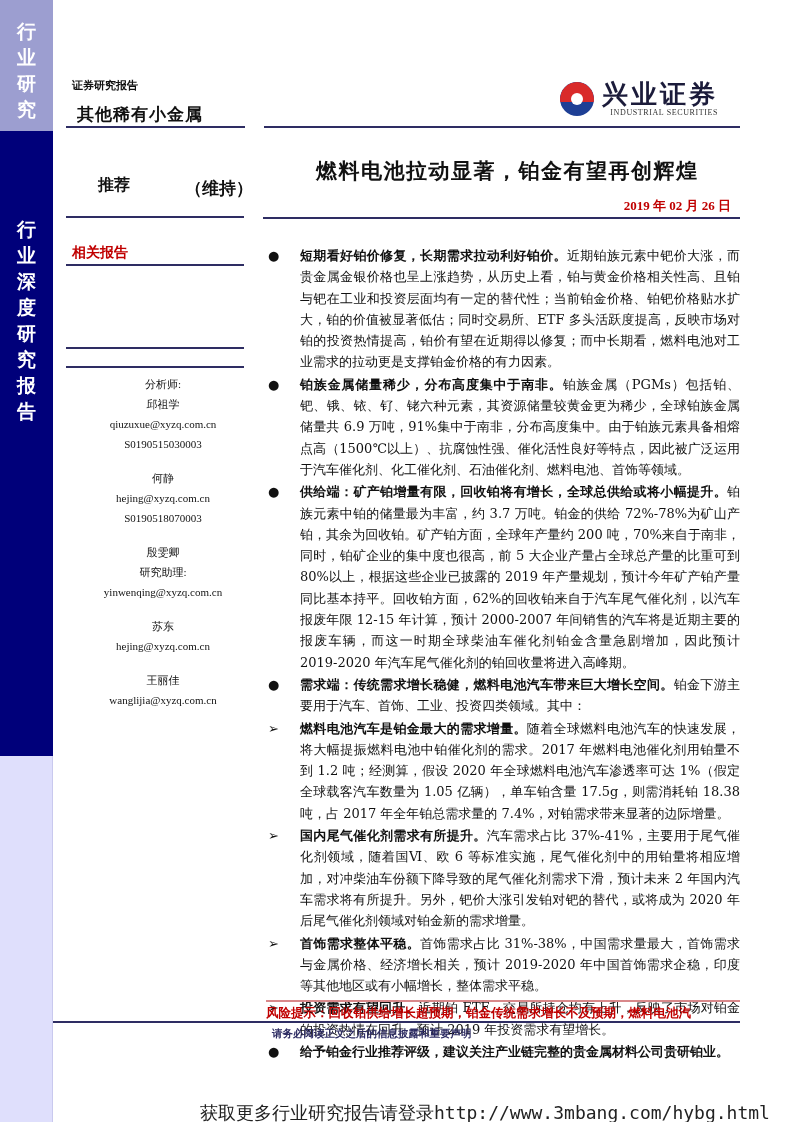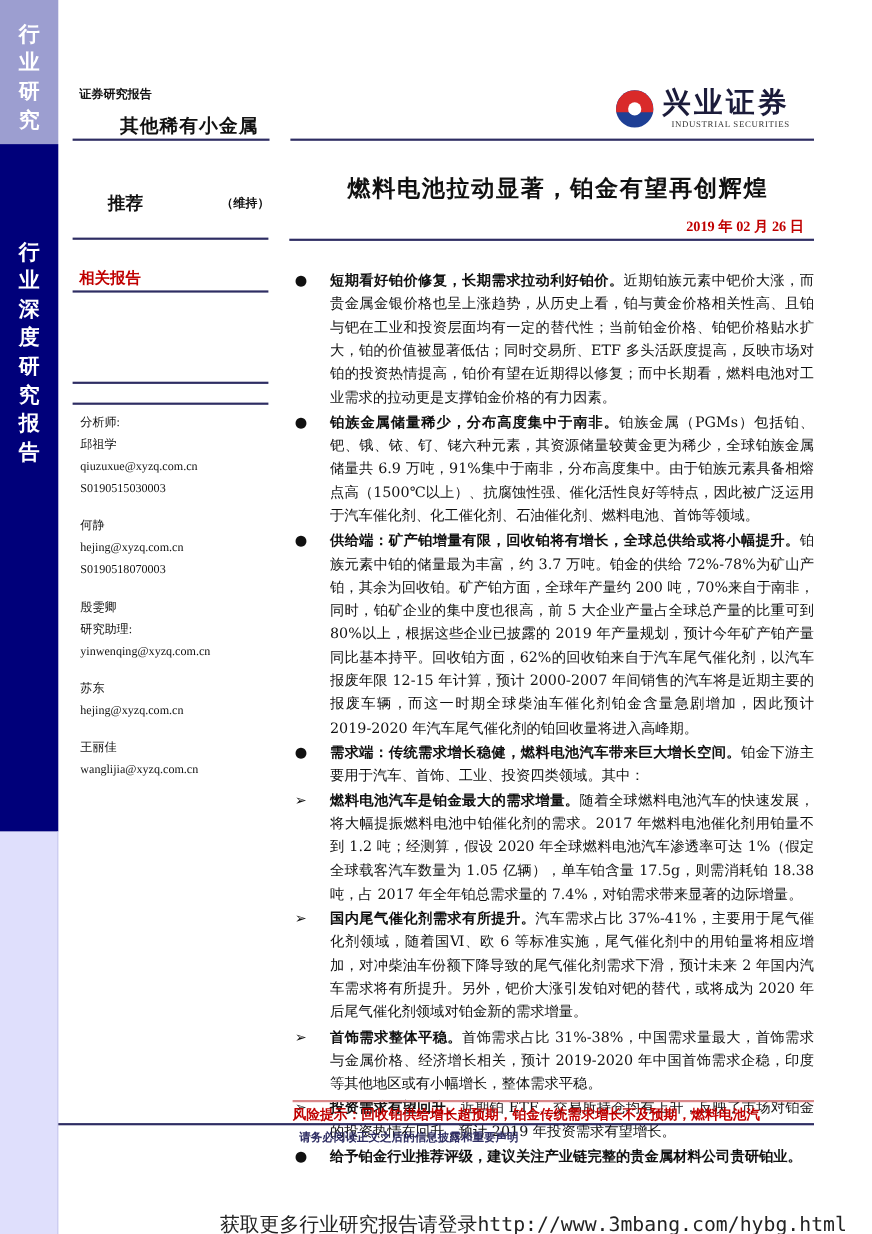--- a/index.html
+++ b/index.html
@@ -9,38 +9,38 @@
   
   .sb-top { position:absolute; left:0; top:0; width:53px; height:131px; background:#9c9ed0; }
   .sb-mid { position:absolute; left:0; top:131px; width:53px; height:625px; background:#00007a; }
   .sb-bot { position:absolute; left:0; top:756px; width:53px; height:366px; background:#dfdffc; border-right:1px solid #c9c9ee; }
   .sb-text { position:absolute; left:0; width:53px; text-align:center; color:#fff; font-weight:bold; font-size:19px; line-height:26px; font-family:"DejaVu Serif",serif; }
   .sb-text span { display:block; }
 
   .rule { position:absolute; background:#2e2d63; height:2px; }
 
   .doc-type { position:absolute; left:72px; top:78px; font-size:11px; font-weight:bold; }
-  .sector { position:absolute; left:77px; top:103px; font-size:17px; font-weight:bold; letter-spacing:1px;margin-left:32px; }
+  .sector { position:absolute; left:77px; top:103px; font-size:17px; font-weight:bold; letter-spacing:1px; }
 
   .logo { position:absolute; left:560px; top:80px; display:flex; align-items:center; }
   .logo-mark { width:34px; height:34px; border-radius:50%; position:relative; overflow:hidden; background:#1e3f95; }
   .logo-mark::before { content:""; position:absolute; left:0; top:0; width:34px; height:20px; background:#d92a2a; border-radius:17px 17px 0 0; }
   .logo-mark::after { content:""; position:absolute; left:11px; top:11px; width:12px; height:12px; border-radius:50%; background:#fff; }
   .logo-text { margin-left:8px;text-align:right; }
   .logo-cn { font-size:26px; font-weight:bold; color:#1b1b3a; letter-spacing:3px; line-height:28px; }
   .logo-en { font-size:8px; color:#333; letter-spacing:0.6px; font-family:"Liberation Serif",serif; }
 
   .rating { position:absolute; left:98px; top:175px; font-size:16px; font-weight:bold; }
-  .rating-note { position:absolute; left:201px; top:177px; font-size:11px; font-weight:bold; }
+  .rating-note { position:absolute; left:185px; top:177px; font-size:17px; font-weight:bold; }
   .title { position:absolute; left:316px; top:157px; font-size:21px; font-weight:bold; letter-spacing:1.5px; }
   .date { position:absolute; right:62px; top:197px; font-size:13px; font-weight:bold; color:#c00000; font-family:"Liberation Serif",serif; }
 
   .related { position:absolute; left:72px; top:244px; font-size:14px; font-weight:bold; color:#c00000; }
 
-  .analysts { position:absolute; left:73px; top:374px; width:180px; font-size:11px; line-height:20px; font-family:"Liberation Serif",serif; }
+  .analysts { position:absolute; left:73px; top:374px; width:180px; font-size:11px; line-height:20px; font-family:"Liberation Serif",serif;text-align:center; }
   .analysts .gap { height:14px; }
 
   .main { position:absolute; left:264px; top:244px; width:476px; }
   .sec-title { font-size:14px; font-weight:bold; color:#c00000; margin-left:4px; }
   .item { position:relative; padding-left:36px; font-size:13px; line-height:21.3px; text-align:justify; margin-top:1px; }
   .item .mk { position:absolute; left:4px; top:0; font-size:13px; }
   .item b { font-weight:bold; }
   .risk { position:absolute; left:266px; top:1000px; width:474px; border-top:2px solid #d9888a; padding-top:3px; font-size:12.5px; font-weight:bold; color:#c00000; white-space:nowrap; overflow:hidden; }
   .disclaimer { position:absolute; left:272px; top:1027px; font-size:10.5px; font-weight:bold; color:#2e2d63; }
   .footer { position:absolute; left:200px; top:1101px; font-size:18px; font-family:"DejaVu Sans Mono","Liberation Mono",monospace; color:#222; }

